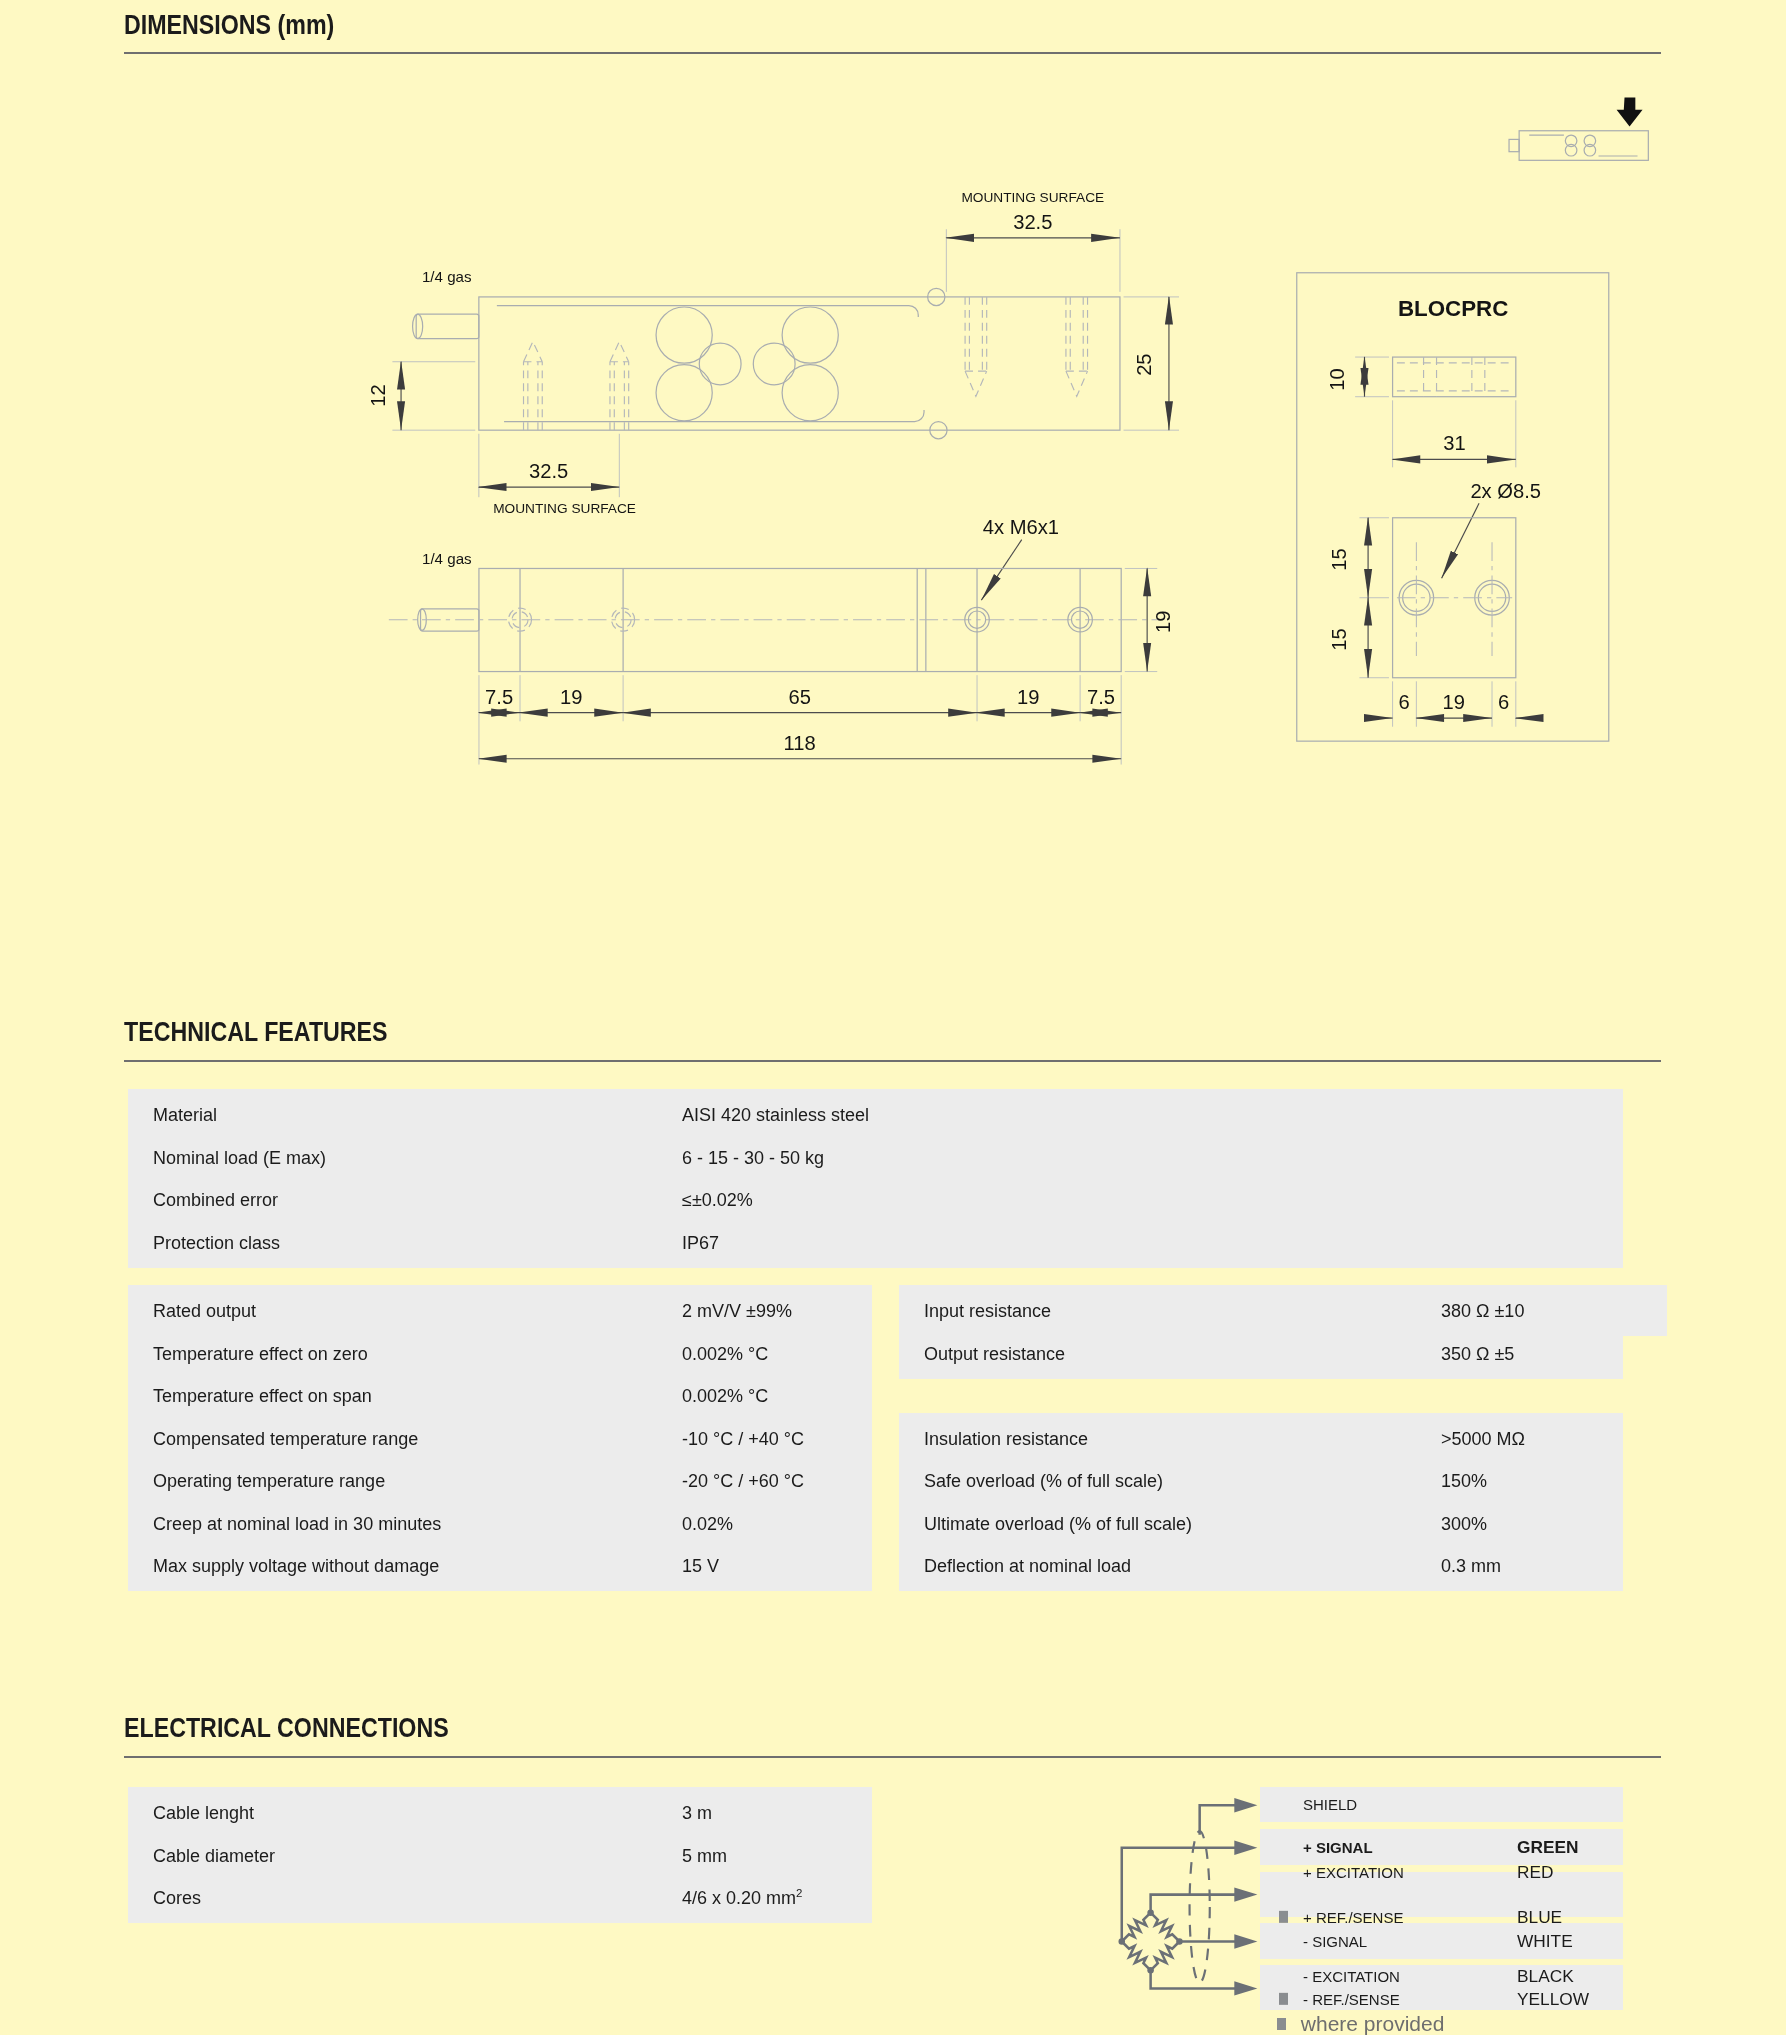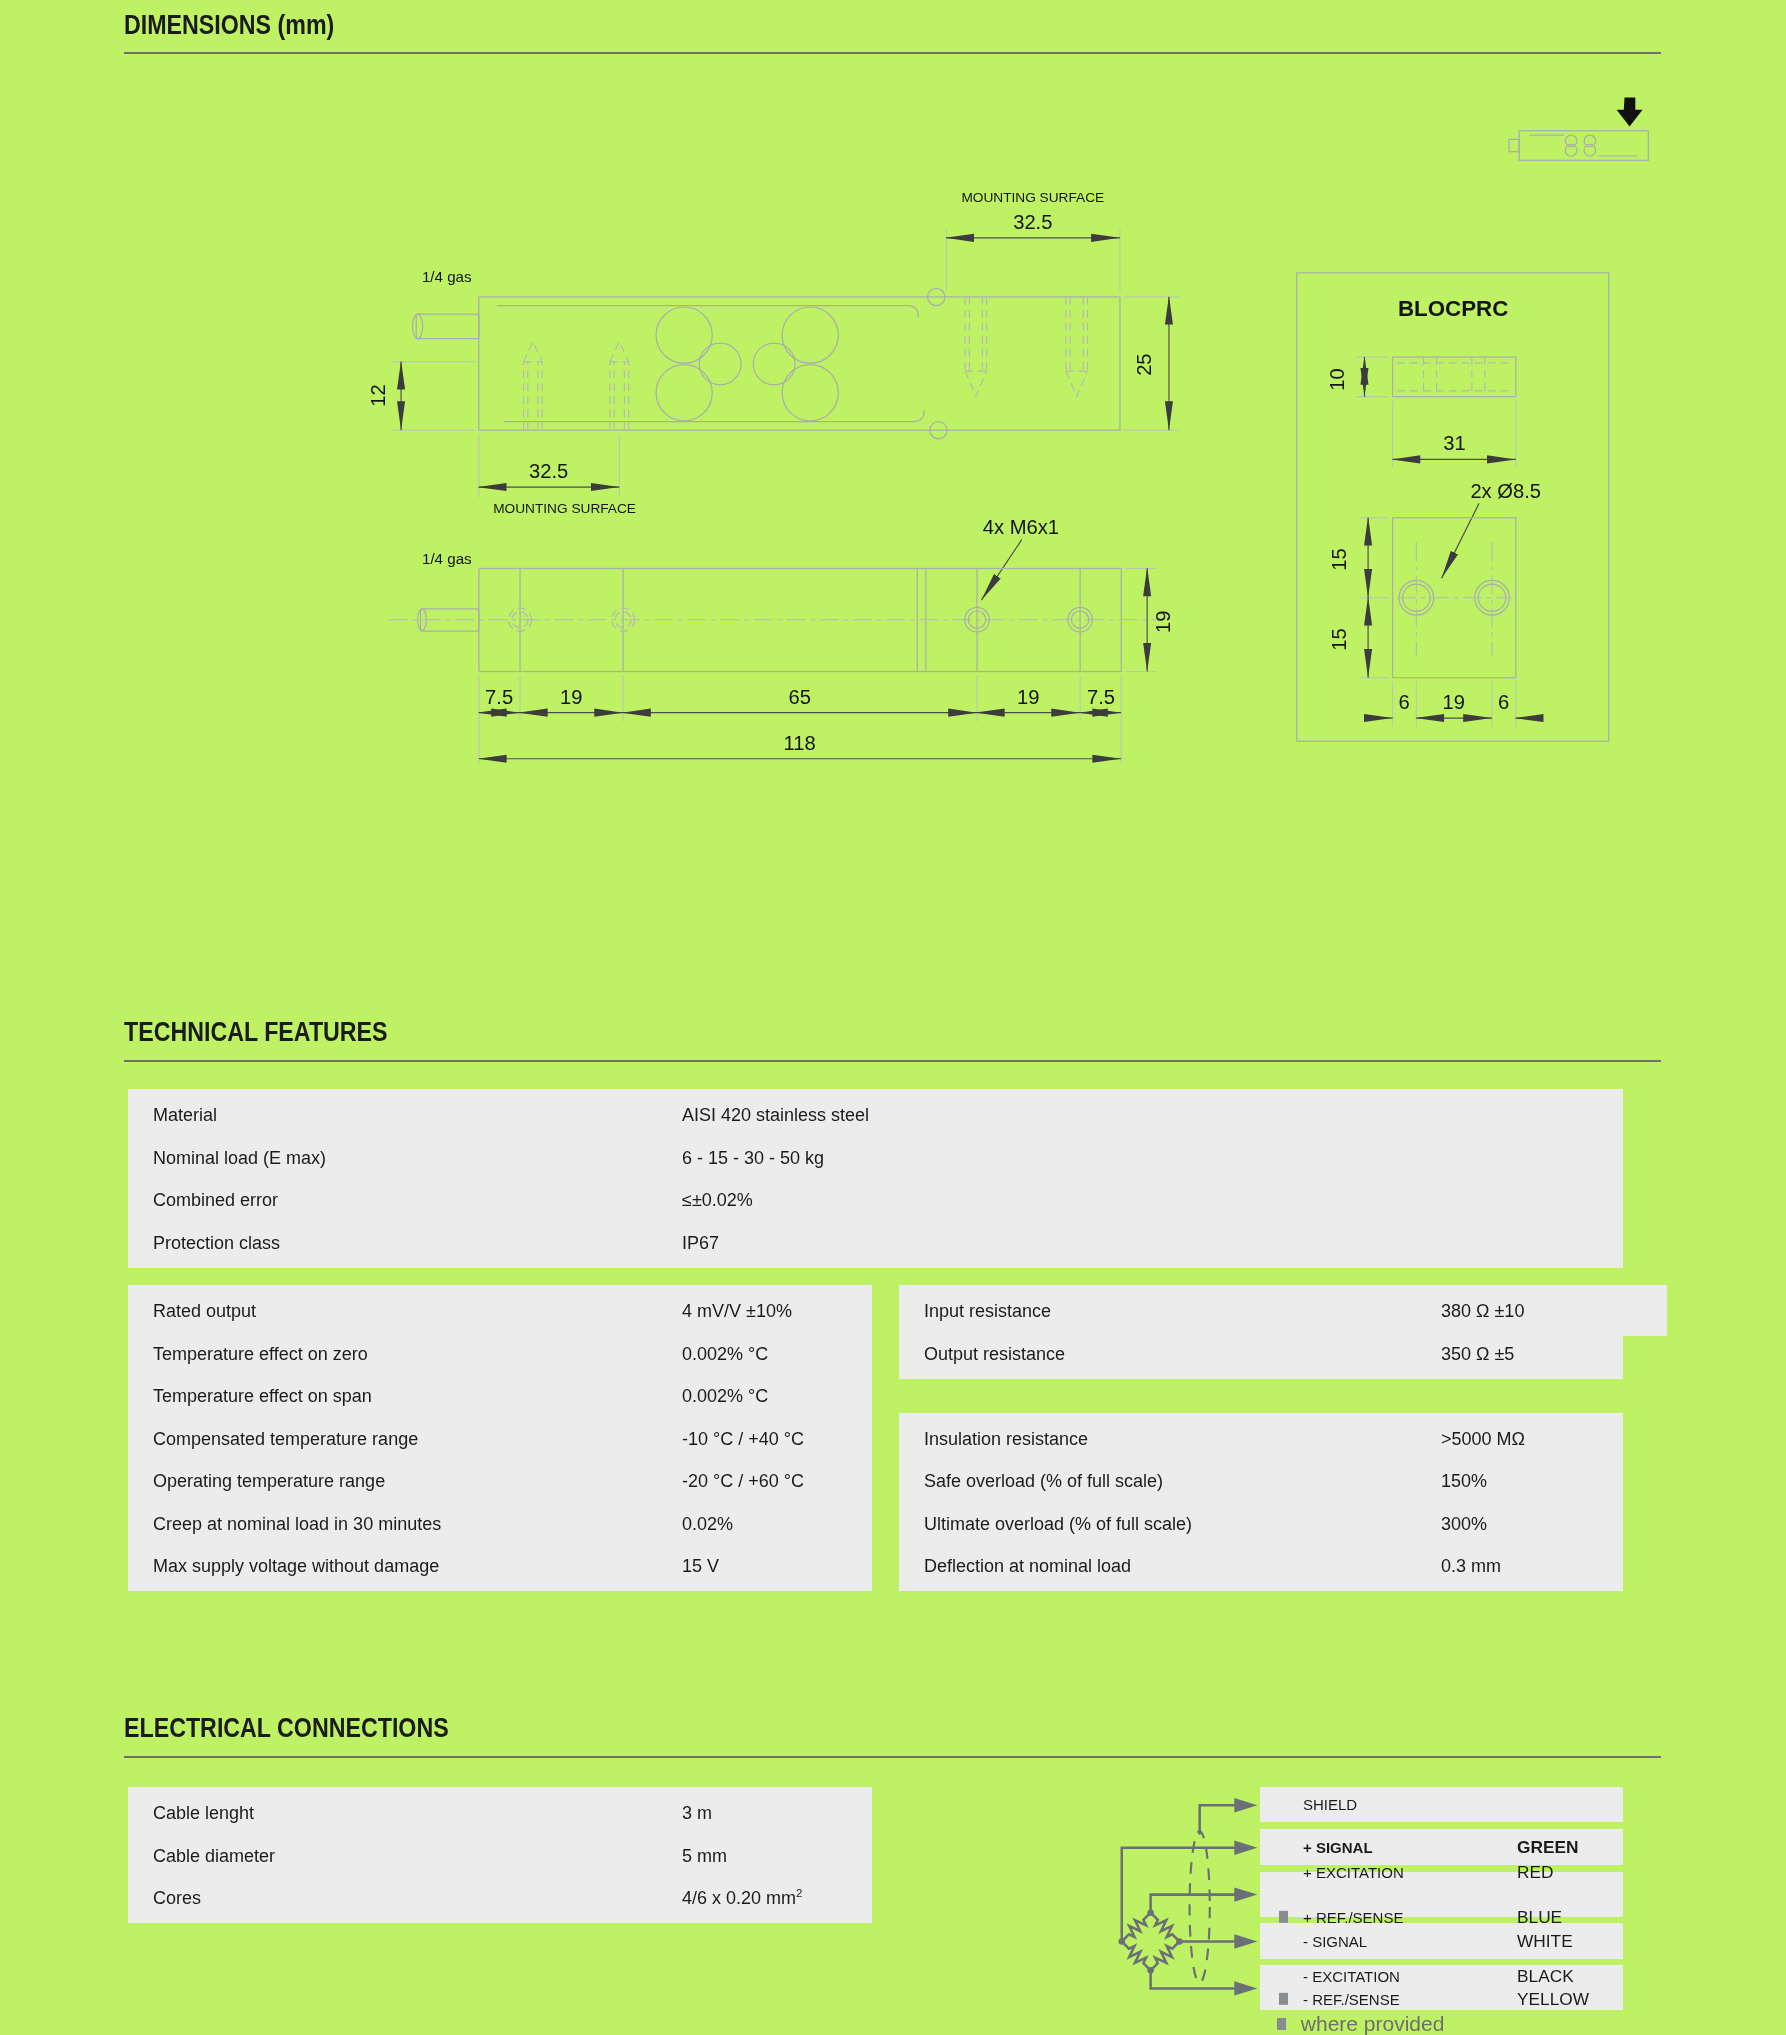--- a/index.html
+++ b/index.html
@@ -1,16 +1,16 @@
 <!DOCTYPE html>
 <html style="font-size:11.5px"><head>
 <meta charset="utf-8">
 <style>
   html,body{margin:0;padding:0;background:#fff;}
-  .page{position:relative;width:1787px;height:2035px;background:#bef264;overflow:hidden;
+  .page{position:relative;width:1787px;height:2035px;background:#fef9c3;overflow:hidden;
         font-family:"Liberation Sans", sans-serif;color:#1b1b1b;}
   .sec-title{position:absolute;left:124px;font-weight:bold;font-size:27px;line-height:1;
              transform:scaleX(0.86);transform-origin:0 50%;white-space:nowrap;letter-spacing:0;}
   .rule{position:absolute;left:124px;width:1537px;height:2.2px;background:#6f6f6f;}
   .trow{position:absolute;height:51px;background:#ececec;}
   .trow .lbl{position:absolute;left:25px;top:50%;transform:translateY(-50%);font-size:18px;white-space:nowrap;}
   .trow .val{position:absolute;left:554px;top:50%;transform:translateY(-50%);font-size:18px;white-space:nowrap;}
   .trow.right .val{left:542px;}
   .w-full{left:128px;width:1495px;}
   .w-left{left:128px;width:744px;}
@@ -286,21 +286,21 @@
     <span class="lbl">Combined error</span>
     <span class="val">≤±0.02%</span>
   </div>
   <div class="trow w-full" style="top:1217px;">
     <span class="lbl">Protection class</span>
     <span class="val">IP67</span>
   </div>
 
   <div class="trow w-left" style="top:1285px;">
     <span class="lbl">Rated output</span>
-    <span class="val">4 mV/V ±10%</span>
+    <span class="val">2 mV/V ±99%</span>
   </div>
   <div class="trow w-left" style="top:1328px;">
     <span class="lbl">Temperature effect on zero</span>
     <span class="val">0.002% °C</span>
   </div>
   <div class="trow w-left" style="top:1370px;">
     <span class="lbl">Temperature effect on span</span>
     <span class="val">0.002% °C</span>
   </div>
   <div class="trow w-left" style="top:1413px;">

